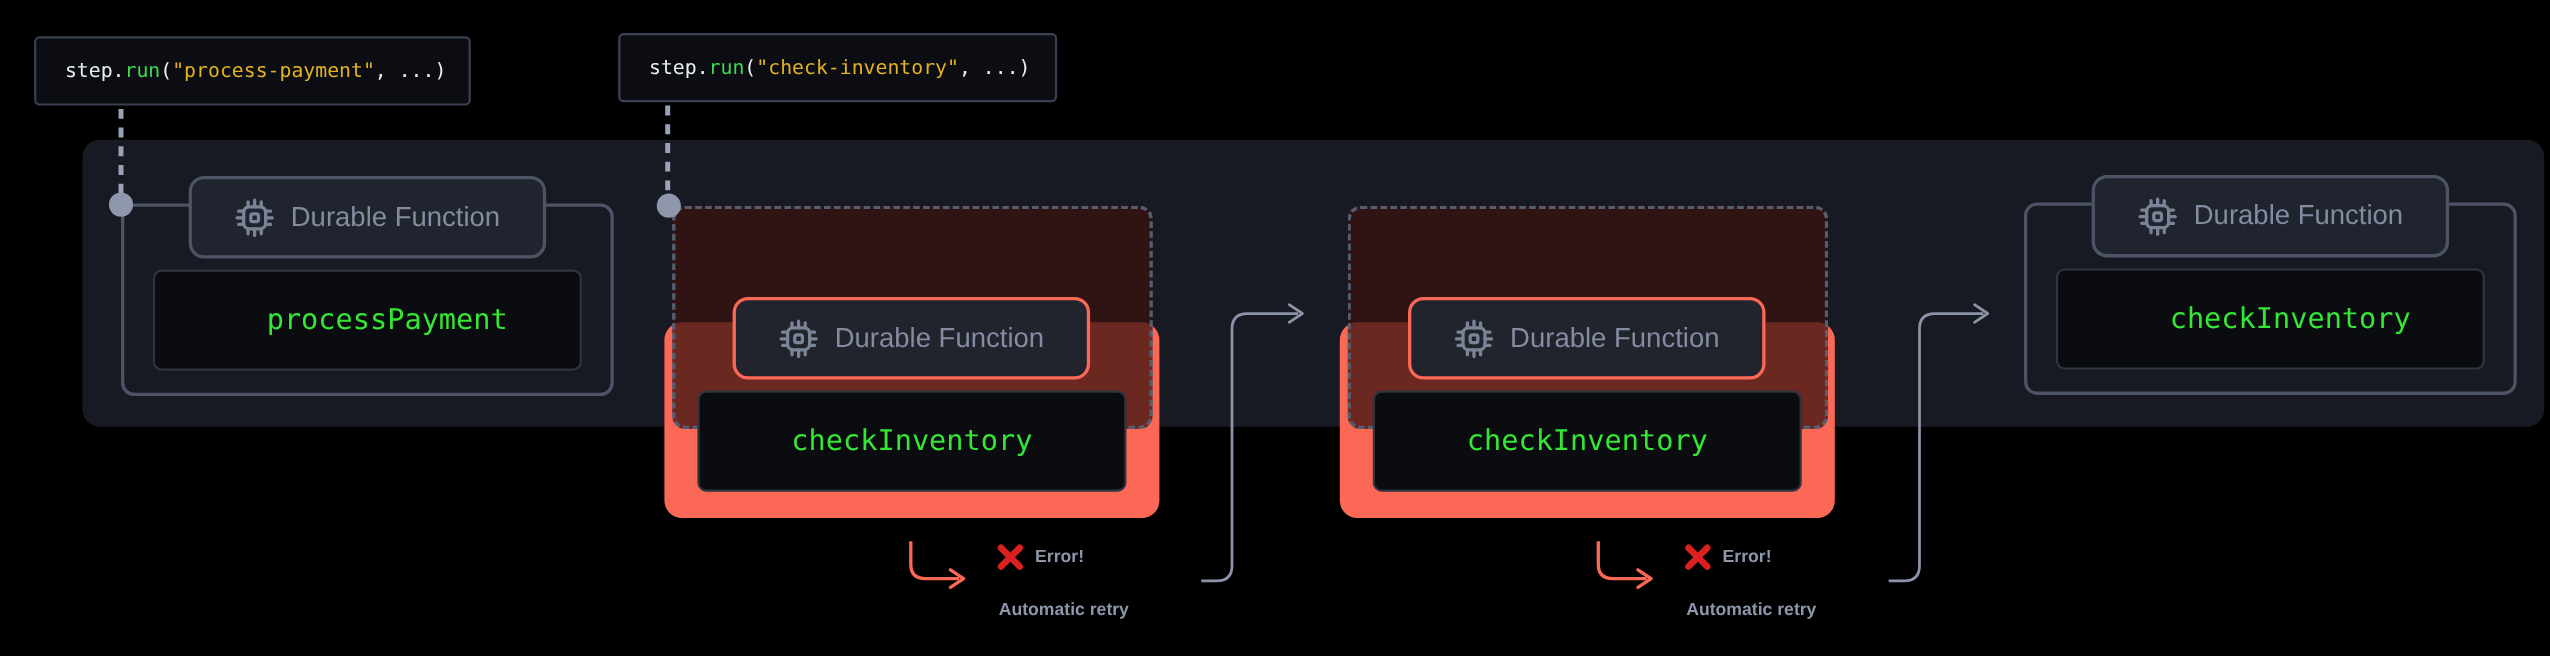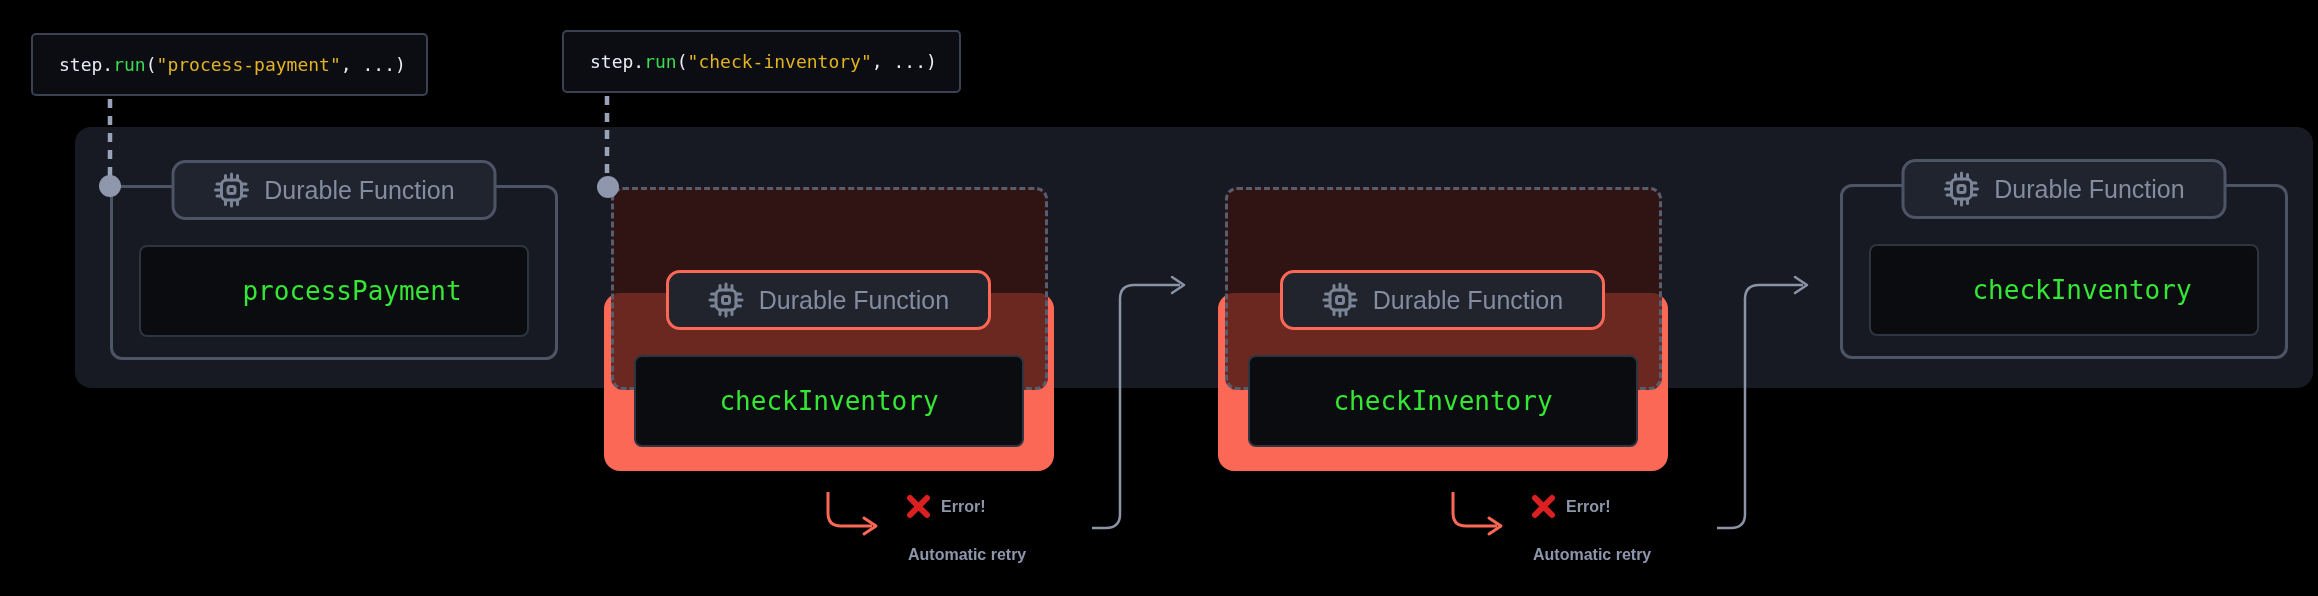--- a/index.html
+++ b/index.html
@@ -17,21 +17,21 @@
            font-family:"DejaVu Sans Mono",monospace;font-size:18px;white-space:pre;}
   .tooltip-1{left:31px;top:33px;width:397px;}
   .tooltip-2{left:562px;top:30px;width:399px;}
 
   
   .card{position:absolute;width:448px;height:175px;border:3px solid #4d5466;border-radius:12px;}
   .card-a{left:110px;top:185px;}
   .card-d{left:1840px;top:184px;}
 
   
-  .badge{position:absolute;width:325px;height:60px;background:#20242e;border:3px solid #4d5466;
+  .badge{position:absolute;width:325px;height:75px;background:#20242e;border:3px solid #4d5466;
          border-radius:14px;display:flex;align-items:center;justify-content:center;gap:15px;
          color:#838ca0;font-size:25px;}
   .card .badge{left:50%;transform:translateX(-50%);top:-28px;}
   .badge .chip{flex:0 0 auto;display:flex;}
 
   
   .fnbox{position:absolute;width:390px;height:92px;background:#0a0c10;border:2px solid #2e3440;
          border-radius:8px;display:flex;align-items:center;justify-content:center;
          font-family:"DejaVu Sans Mono",monospace;font-size:26px;color:#35e635;}
   .card .fnbox{left:26px;top:57px;padding-left:36px;}

